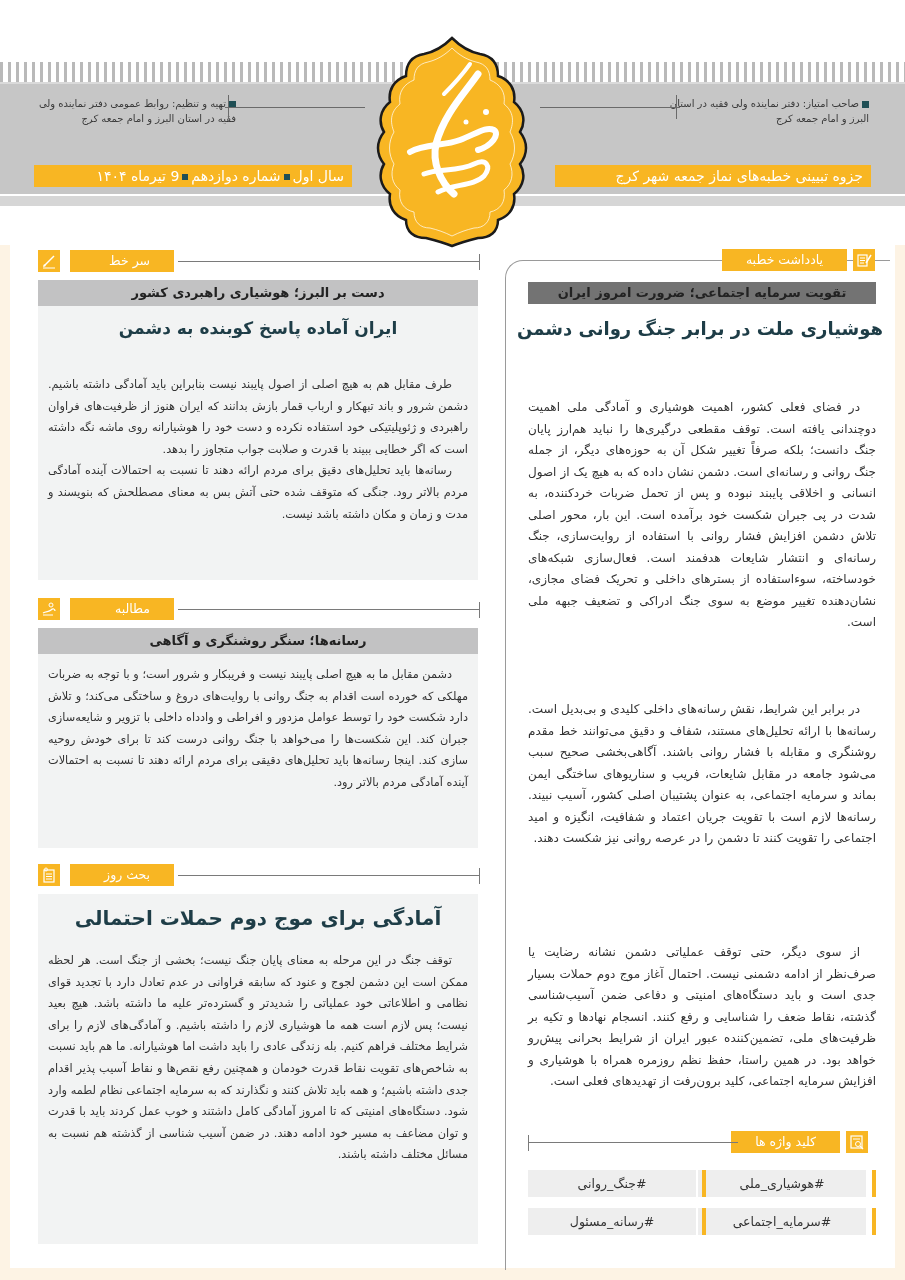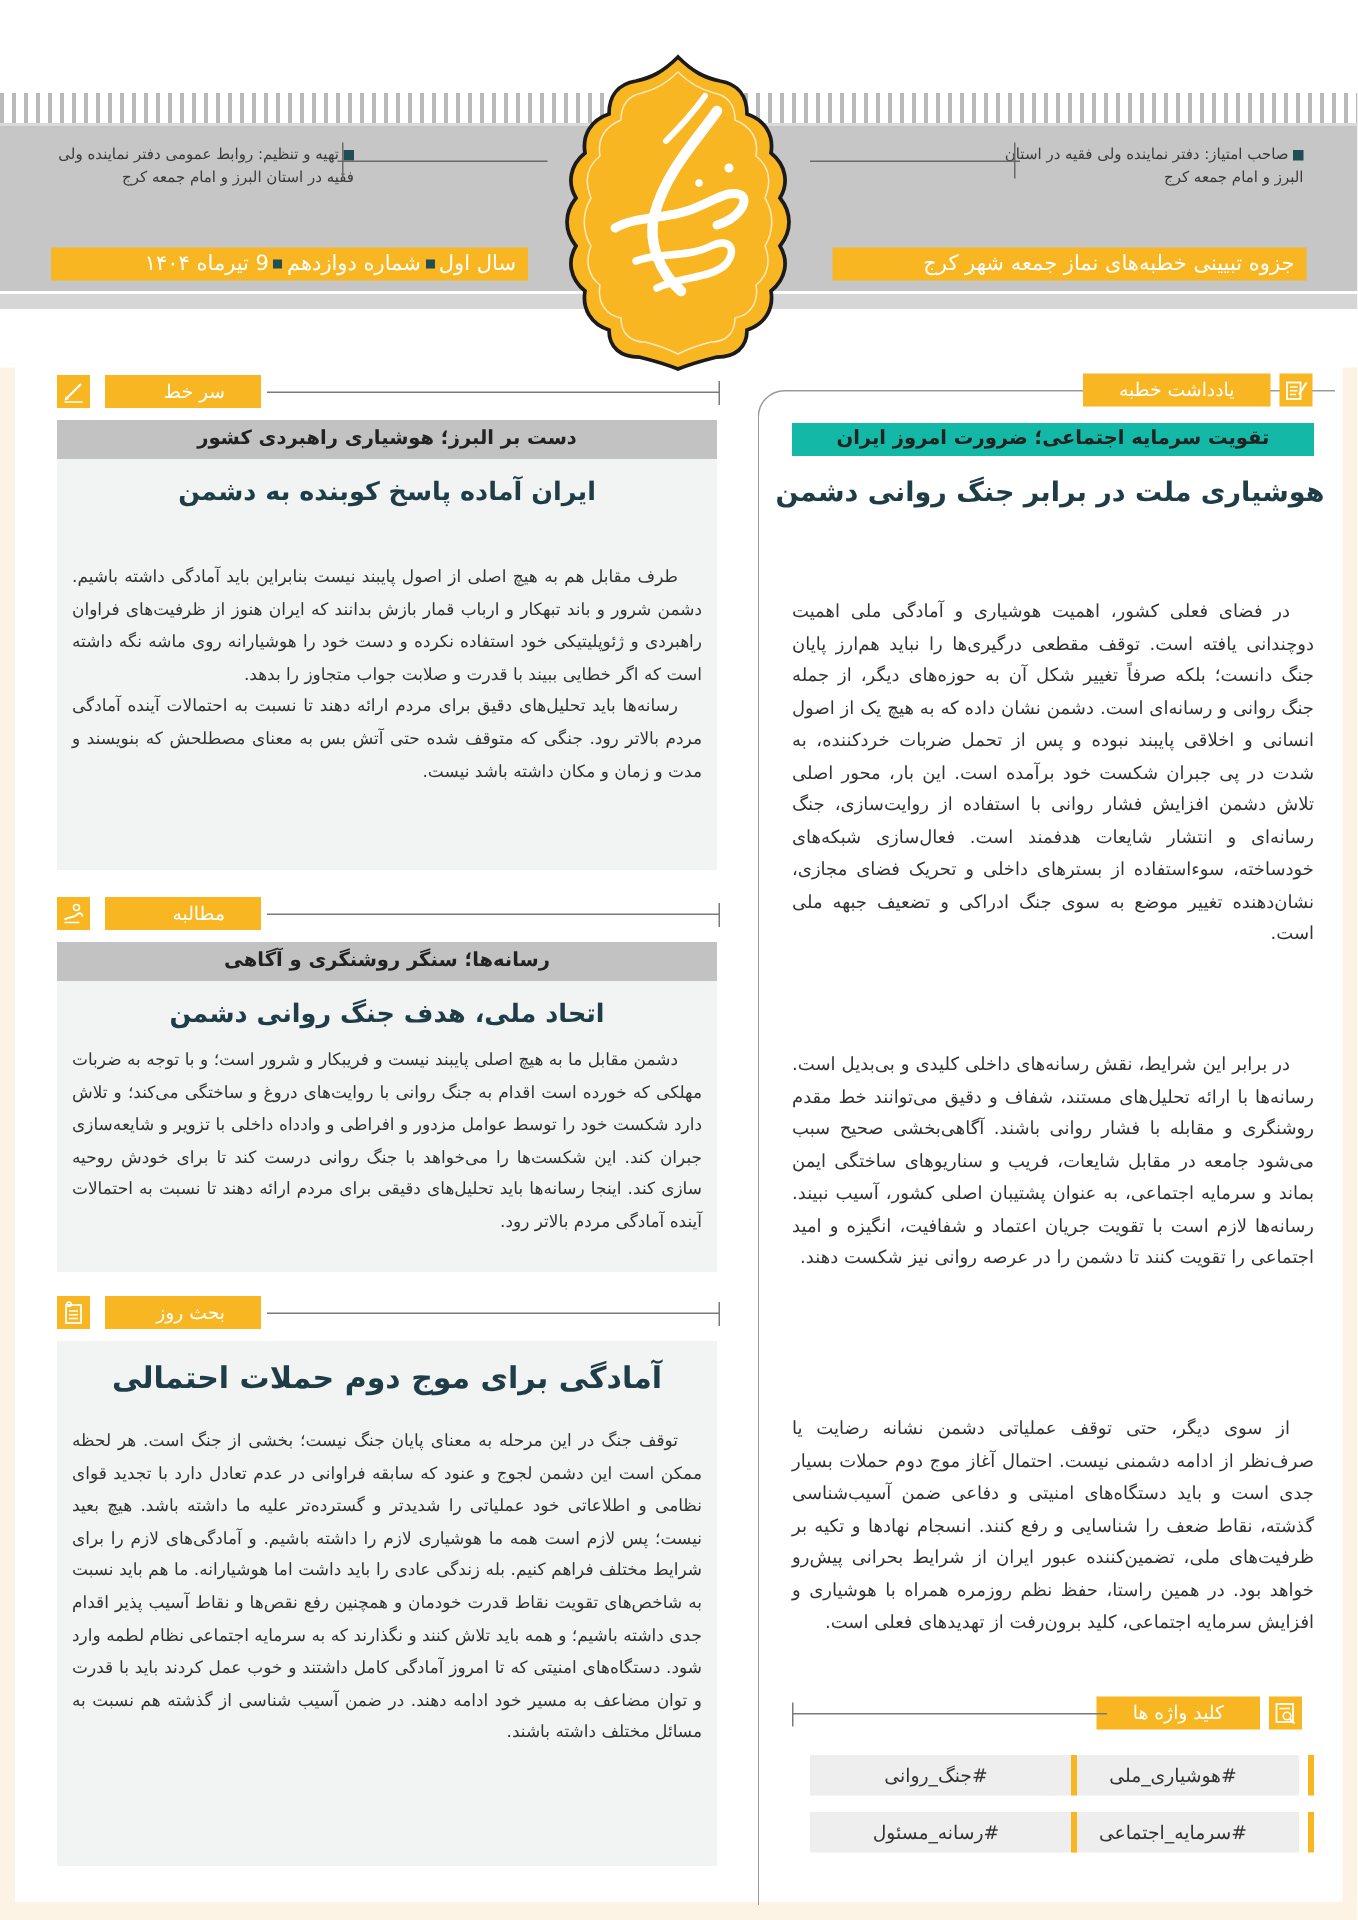--- a/index.html
+++ b/index.html
@@ -70,30 +70,30 @@
   .body-text {
     font-size: 11.3px; line-height: 21.6px; color: #333; text-align: justify; text-indent: 16px;
   }
 
   
   .rpanel {
     position: absolute; left: 505px; top: 260px; width: 385px; height: 1010px;
     border-left: 1px solid #9a9a9a; border-top: 1px solid #9a9a9a; border-top-left-radius: 18px;
   }
   .rkicker {
-    position: absolute; left: 528px; top: 282px; width: 348px; height: 22px; background: #14b8a6;
+    position: absolute; left: 528px; top: 282px; width: 348px; height: 22px; background: #737373;
     font-size: 13px; font-weight: bold; line-height: 22px; text-align: center; color: #222;
   }
   .rtitle { position: absolute; left: 515px; top: 318px; width: 370px; font-size: 18px; text-align: center; }
   .rbody { position: absolute; left: 528px; width: 348px; font-size: 12px; line-height: 21.5px; margin-top: 37px; }
 
   .keywords { position: absolute; left: 528px; top: 1170px; width: 348px; }
   .kw {
     position: absolute; width: 168px; height: 27px; background: #eeeeee;
-    font-size: 12.5px; line-height: 27px; text-align: center; color: #333; margin-left: 12px;
+    font-size: 12.5px; line-height: 27px; text-align: center; color: #333;
   }
   .kw::after {
     content: ""; position: absolute; right: -10px; top: 0; width: 4px; height: 27px; background: #f8b623;
   }
 </style>
 </head>
 <body>
 
 <div class="stripes"></div>
 <div class="header-band"></div>
@@ -204,21 +204,20 @@
         <circle cx="10" cy="4" r="2" fill="none" stroke="#fff"></circle>
         <line x1="2" y1="14" x2="12" y2="14" stroke="#fff"></line>
       </svg>
   </div>
   <div class="tag-label" style="left:32px; width:104px;">مطالبه</div>
   <div class="tag-rule" style="left:140px; right:0;"></div>
   <div class="tag-rule-end" style="right:0;"></div>
 </div>
 <div class="lbox" style="top:628px; height:220px;">
   <div class="kicker">رسانه‌ها؛ سنگر روشنگری و آگاهی</div>
-  <div class="title" style="font-size:17px; margin-top:12px;">اتحاد ملی، هدف جنگ روانی دشمن</div>
   <div style="padding:10px 10px 0 10px;">
     <p class="body-text">دشمن مقابل ما به هیچ اصلی پایبند نیست و فریبکار و شرور است؛ و با توجه به ضربات مهلکی که خورده است اقدام به جنگ روانی با روایت‌های دروغ و ساختگی می‌کند؛ و تلاش دارد شکست خود را توسط عوامل مزدور و افراطی و وادداه داخلی با تزویر و شایعه‌سازی جبران کند. این شکست‌ها را می‌خواهد با جنگ روانی درست کند تا برای خودش روحیه سازی کند. اینجا رسانه‌ها باید تحلیل‌های دقیقی برای مردم ارائه دهند تا نسبت به احتمالات آینده آمادگی مردم بالاتر رود.</p>
   </div>
 </div>
 
 <div class="sec-head" style="left:38px; top:864px; width:442px;">
   <div class="tag-icon" style="left:0;">
     <svg width="16" height="16" viewBox="0 0 16 16">
         <rect x="3" y="3" width="10" height="12" fill="none" stroke="#fff" stroke-width="1.2"></rect>
         <circle cx="5" cy="2.5" r="1.5" fill="none" stroke="#fff"></circle>

